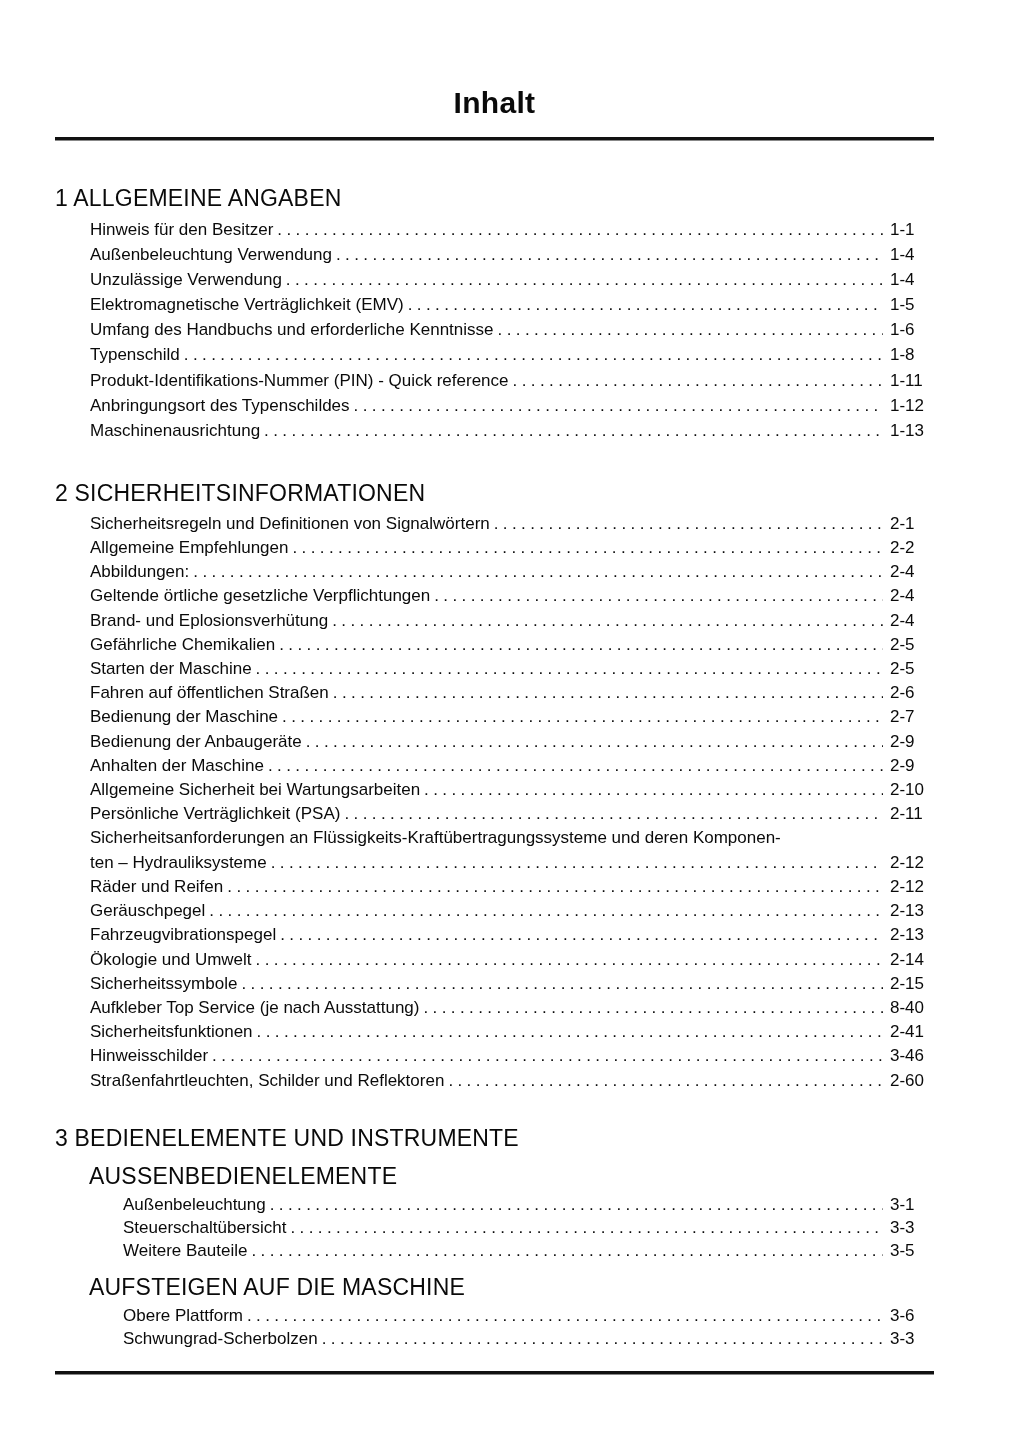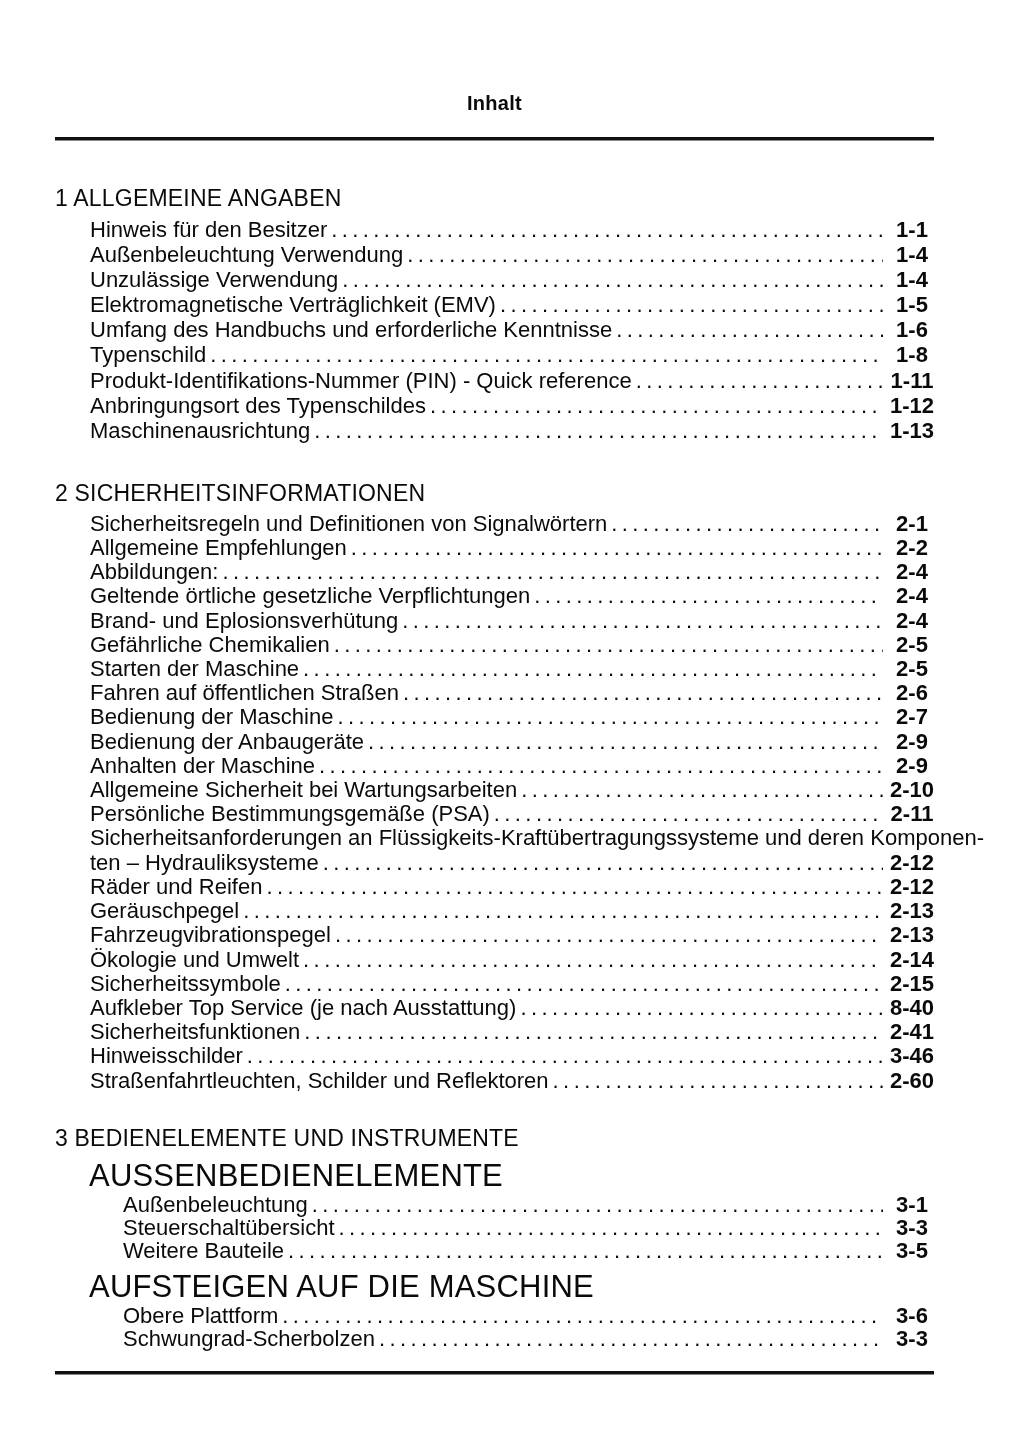--- a/index.html
+++ b/index.html
@@ -22,21 +22,21 @@
   }
   .content {
     position: absolute;
     left: 55px;
     top: 0;
     width: 879px;
   }
   .doc-title {
     padding-top: 88px;
     text-align: center;
-    font-size: 20px;
+    font-size: 30px;
     line-height: 30px;
     font-weight: bold;
     letter-spacing: 0.3px;
   }
   .title-rule {
     margin-top: 19px;
     height: 3px;
     background: #111111;
     border-bottom: 1px solid #888;
   }
@@ -47,28 +47,28 @@
   .section-heading {
     font-size: 23px;
     line-height: 29px;
     letter-spacing: 0.2px;
     margin-bottom: 4px;
     white-space: nowrap;
   }
   .s3 .section-heading { margin-bottom: 9px; }
   .subsection + .subsection { margin-top: 11px; }
   .subsection-heading {
-    font-size: 31px;
+    font-size: 23px;
     line-height: 28px;
     letter-spacing: 0.2px;
     margin-left: 34px;
     margin-bottom: 3px;
     white-space: nowrap;
   }
-  .toc-entries { font-size: 22px; }
+  .toc-entries { font-size: 17px; }
   .toc-row {
     display: flex;
     align-items: baseline;
     margin-left: 35px;
     line-height: 25.1px;
     white-space: nowrap;
   }
   .s2 .toc-row { line-height: 24.2px; }
   .s3 .toc-row { margin-left: 68px; line-height: 23px; }
   .toc-label { flex: none; }
@@ -80,22 +80,21 @@
     margin-left: 4px;
     margin-right: 7px;
   }
   .toc-dots::after {
     content: "......................................................................................................................................................";
     letter-spacing: 4.4px;
   }
   .toc-page {
     flex: none;
     min-width: 44px;
-    text-align: center;
-    font-weight: bold;
+    text-align: left;
   }
   .wrap-first .toc-label { flex: 1 1 auto; }
   .bottom-rule {
     margin-top: 21px;
     height: 3px;
     background: #111111;
     border-bottom: 1px solid #888;
   }
 </style>
 </head>
@@ -213,21 +212,21 @@
               <span class="toc-label">Anhalten der Maschine</span>
               <span class="toc-dots"></span>
               <span class="toc-page">2-9</span>
             </div>
             <div class="toc-row">
               <span class="toc-label">Allgemeine Sicherheit bei Wartungsarbeiten</span>
               <span class="toc-dots"></span>
               <span class="toc-page">2-10</span>
             </div>
             <div class="toc-row">
-              <span class="toc-label">Persönliche Bestimmungsgemäße (PSA)</span>
+              <span class="toc-label">Persönliche Verträglichkeit (PSA)</span>
               <span class="toc-dots"></span>
               <span class="toc-page">2-11</span>
             </div>
             <div class="toc-row wrap-first">
               <span class="toc-label">Sicherheitsanforderungen an Flüssigkeits-Kraftübertragungssysteme und deren Komponen-</span>
             </div>
             <div class="toc-row">
               <span class="toc-label">ten – Hydrauliksysteme</span>
               <span class="toc-dots"></span>
               <span class="toc-page">2-12</span>

